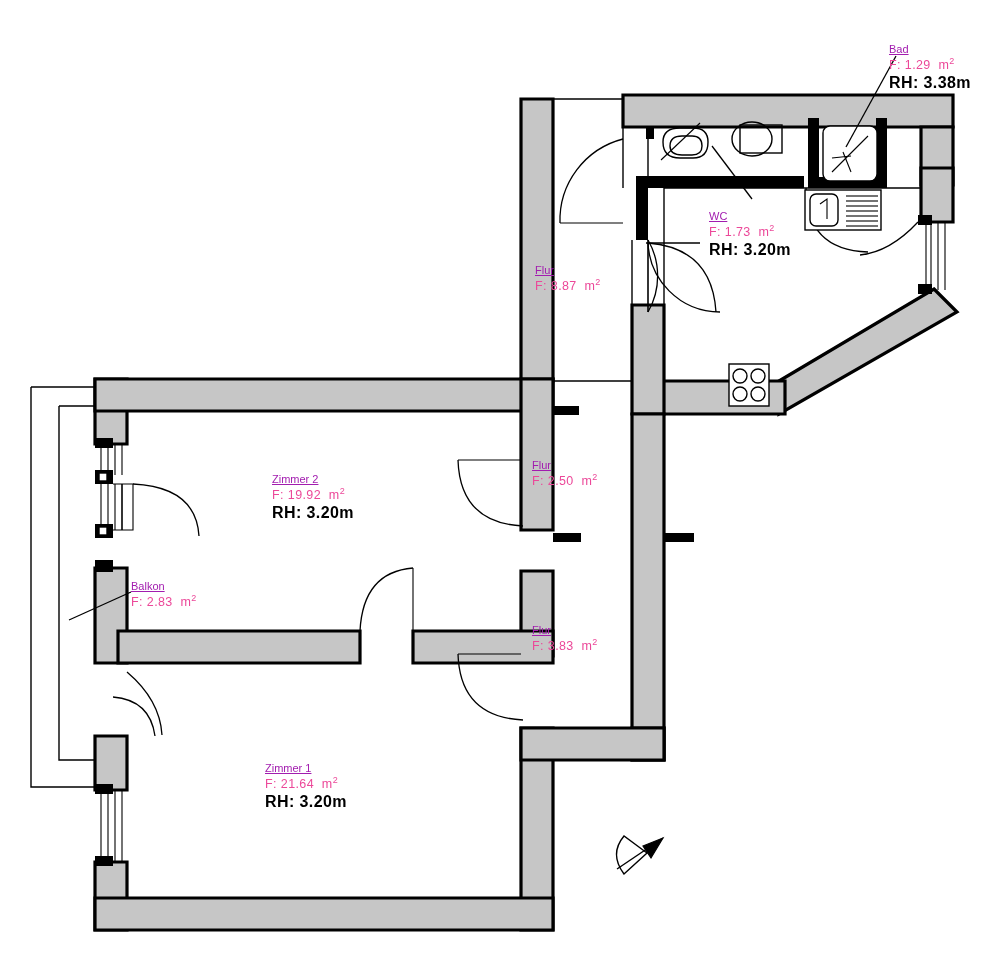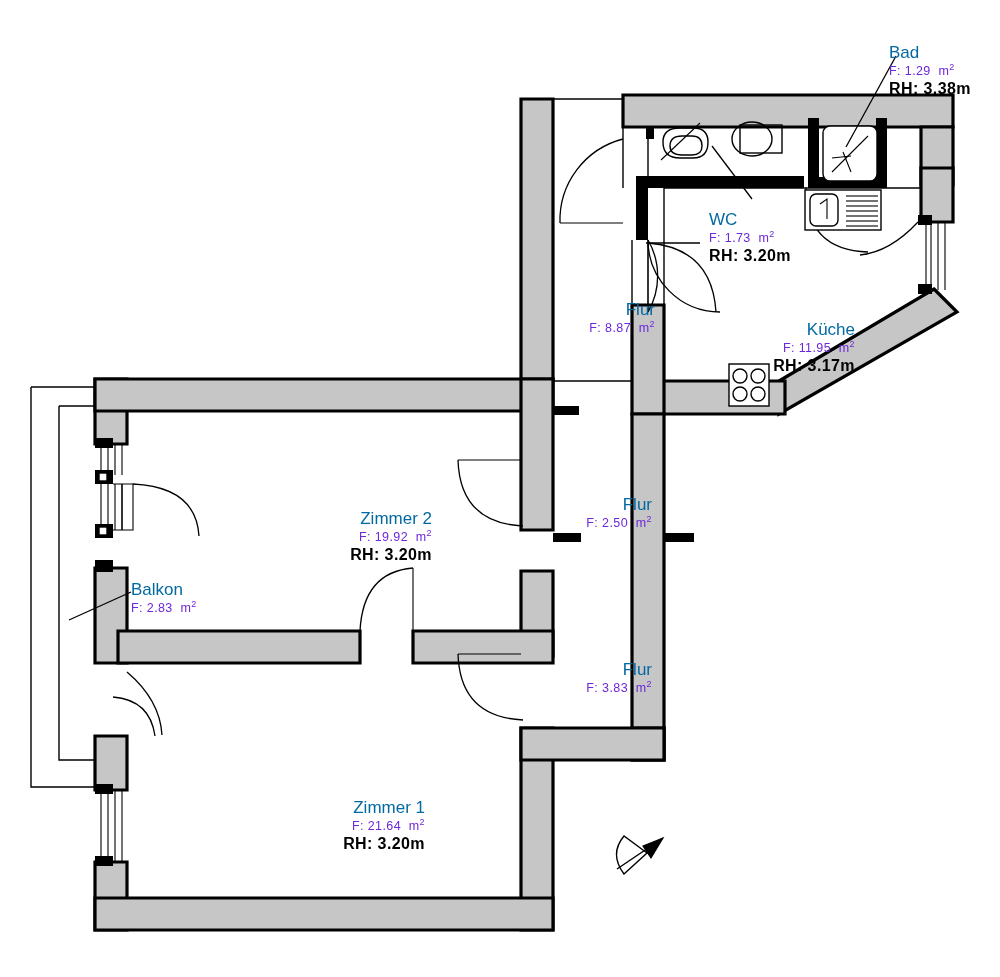--- a/index.html
+++ b/index.html
@@ -30,42 +30,43 @@
   .hair { fill: none; stroke: #000000; stroke-width: 1.1; }
   .door-arc { fill: none; stroke: #000000; stroke-width: 1.3; }
   .fixture { fill: #ffffff; stroke: #000000; stroke-width: 1.4; }
   .fixture-nofill { fill: none; stroke: #000000; stroke-width: 1.4; }
   .leader { fill: none; stroke: #000000; stroke-width: 1.3; }
   .north-fill { fill: #000000; stroke: #000000; stroke-width: 1.2; }
   .north-line { fill: none; stroke: #000000; stroke-width: 1.4; }
 
   .label-group { position: absolute; }
   .room-name {
-    font-size: 17px;
-    color: #0369a1;
+    font-size: 11px;
+    color: #a21caf;
     line-height: 1.05;
     white-space: nowrap;
+    text-decoration: underline;
   }
   .room-area {
     font-size: 12.5px;
-    color: #6d28d9;
+    color: #ec4899;
     line-height: 1.2;
     white-space: nowrap;
     letter-spacing: 0.4px;
   }
   .room-height {
     font-size: 16px;
     color: #000000;
     font-weight: bold;
     line-height: 1.2;
     white-space: nowrap;
     letter-spacing: 0.4px;
   }
   .sup { font-size: 9px; vertical-align: super; }
-  .c { text-align: right; margin-top: 36px; }
+  .c { text-align: left; }
   .l { text-align: left; }
 </style>
 </head>
 <body>
 
 <div id="plan-root">
 
   <svg id="floorplan" viewBox="0 0 1000 977">
 
     <polygon class="wall-fill" points="521,99 553,99 553,381 521,381"></polygon>
@@ -301,25 +302,20 @@
     <div class="room-area"><span>F:  1.29</span>&nbsp;&nbsp;<span>m</span><span class="sup">2</span></div>
     <div class="room-height">RH:  3.38m</div>
   </div>
 
   <div class="label-group l" style="left:709px; top:211px;">
     <div class="room-name">WC</div>
     <div class="room-area"><span>F:  1.73</span>&nbsp;&nbsp;<span>m</span><span class="sup">2</span></div>
     <div class="room-height">RH:  3.20m</div>
   </div>
 
-  <div class="label-group c" style="left:735px; top:285px; width:120px;">
-    <div class="room-name">Küche</div>
-    <div class="room-area"><span>F:  11.95</span>&nbsp;&nbsp;<span>m</span><span class="sup">2</span></div>
-    <div class="room-height">RH:  3.17m</div>
-  </div>
 
   <div class="label-group c" style="left:535px; top:265px; width:120px;">
     <div class="room-name">Flur</div>
     <div class="room-area"><span>F:  8.87</span>&nbsp;&nbsp;<span>m</span><span class="sup">2</span></div>
   </div>
 
   <div class="label-group c" style="left:532px; top:460px; width:120px;">
     <div class="room-name">Flur</div>
     <div class="room-area"><span>F:  2.50</span>&nbsp;&nbsp;<span>m</span><span class="sup">2</span></div>
   </div>

